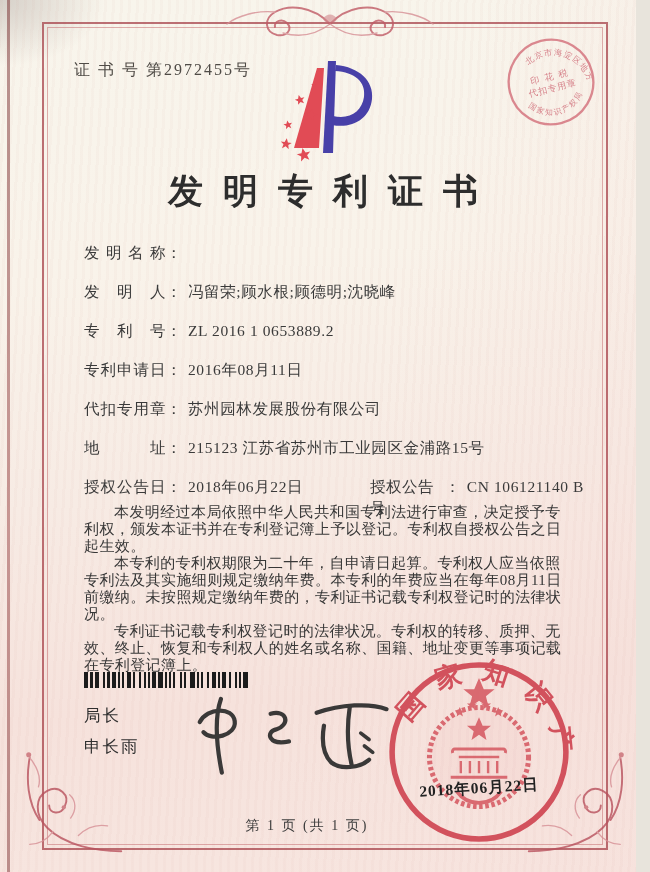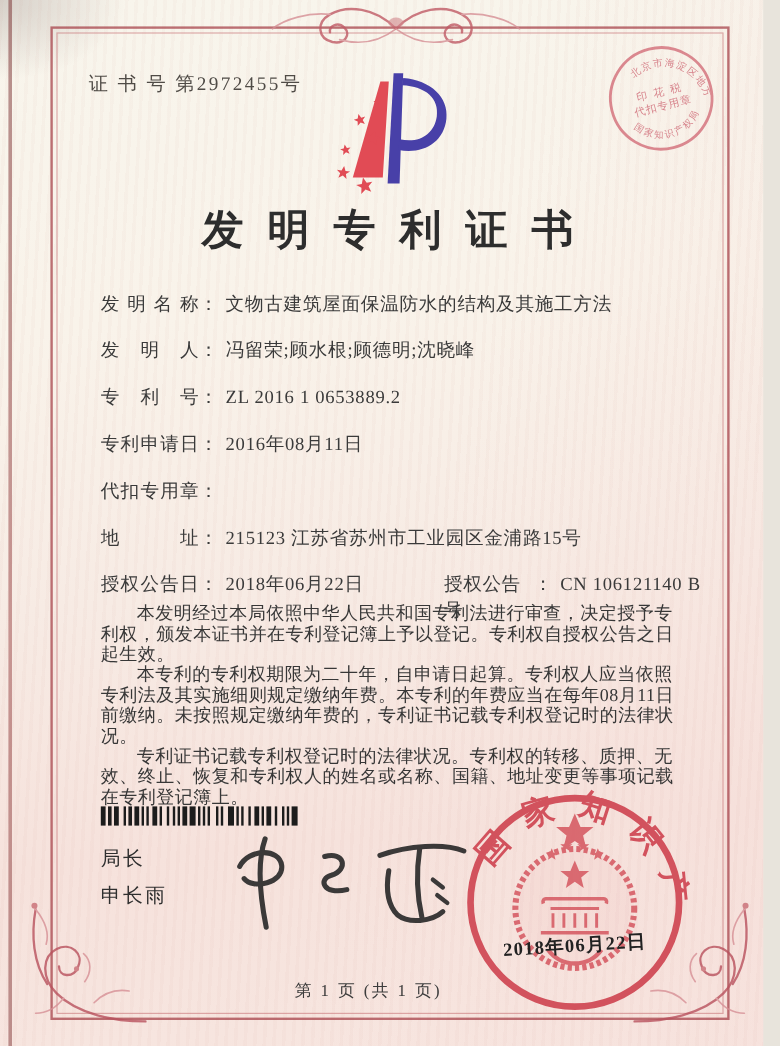--- a/index.html
+++ b/index.html
@@ -132,40 +132,40 @@
     <text x="60" y="57" text-anchor="middle" font-size="11.5" fill="#cf6a76" letter-spacing="2">印 花 税</text>
     <text x="60" y="72" text-anchor="middle" font-size="11.5" fill="#cf6a76" letter-spacing="1">代扣专用章</text>
   </svg>
 
   <div class="title">发明专利证书</div>
 
   <div class="fields">
     <div class="frow">
       <span class="flabel">发明名称</span>
         <span class="fcolon">：</span>
-      <span class="fvalue">文物古建筑屋面保温防水的结构及其施工方法</span>
     </div>
     <div class="frow">
       <span class="flabel">发明人</span>
         <span class="fcolon">：</span>
       <span class="fvalue">冯留荣;顾水根;顾德明;沈晓峰</span>
     </div>
     <div class="frow">
       <span class="flabel">专利号</span>
         <span class="fcolon">：</span>
       <span class="fvalue">ZL 2016 1 0653889.2</span>
     </div>
     <div class="frow">
       <span class="flabel">专利申请日</span>
         <span class="fcolon">：</span>
       <span class="fvalue">2016年08月11日</span>
     </div>
     <div class="frow">
       <span class="flabel">代扣专用章</span>
         <span class="fcolon">：</span>
+      <span class="fvalue">苏州园林发展股份有限公司</span>
     </div>
     <div class="frow">
       <span class="flabel">地址</span>
         <span class="fcolon">：</span>
       <span class="fvalue">215123 江苏省苏州市工业园区金浦路15号</span>
     </div>
     <div class="frow">
       <span class="flabel">授权公告日</span>
         <span class="fcolon">：</span>
       <span class="fvalue w">2018年06月22日</span>

